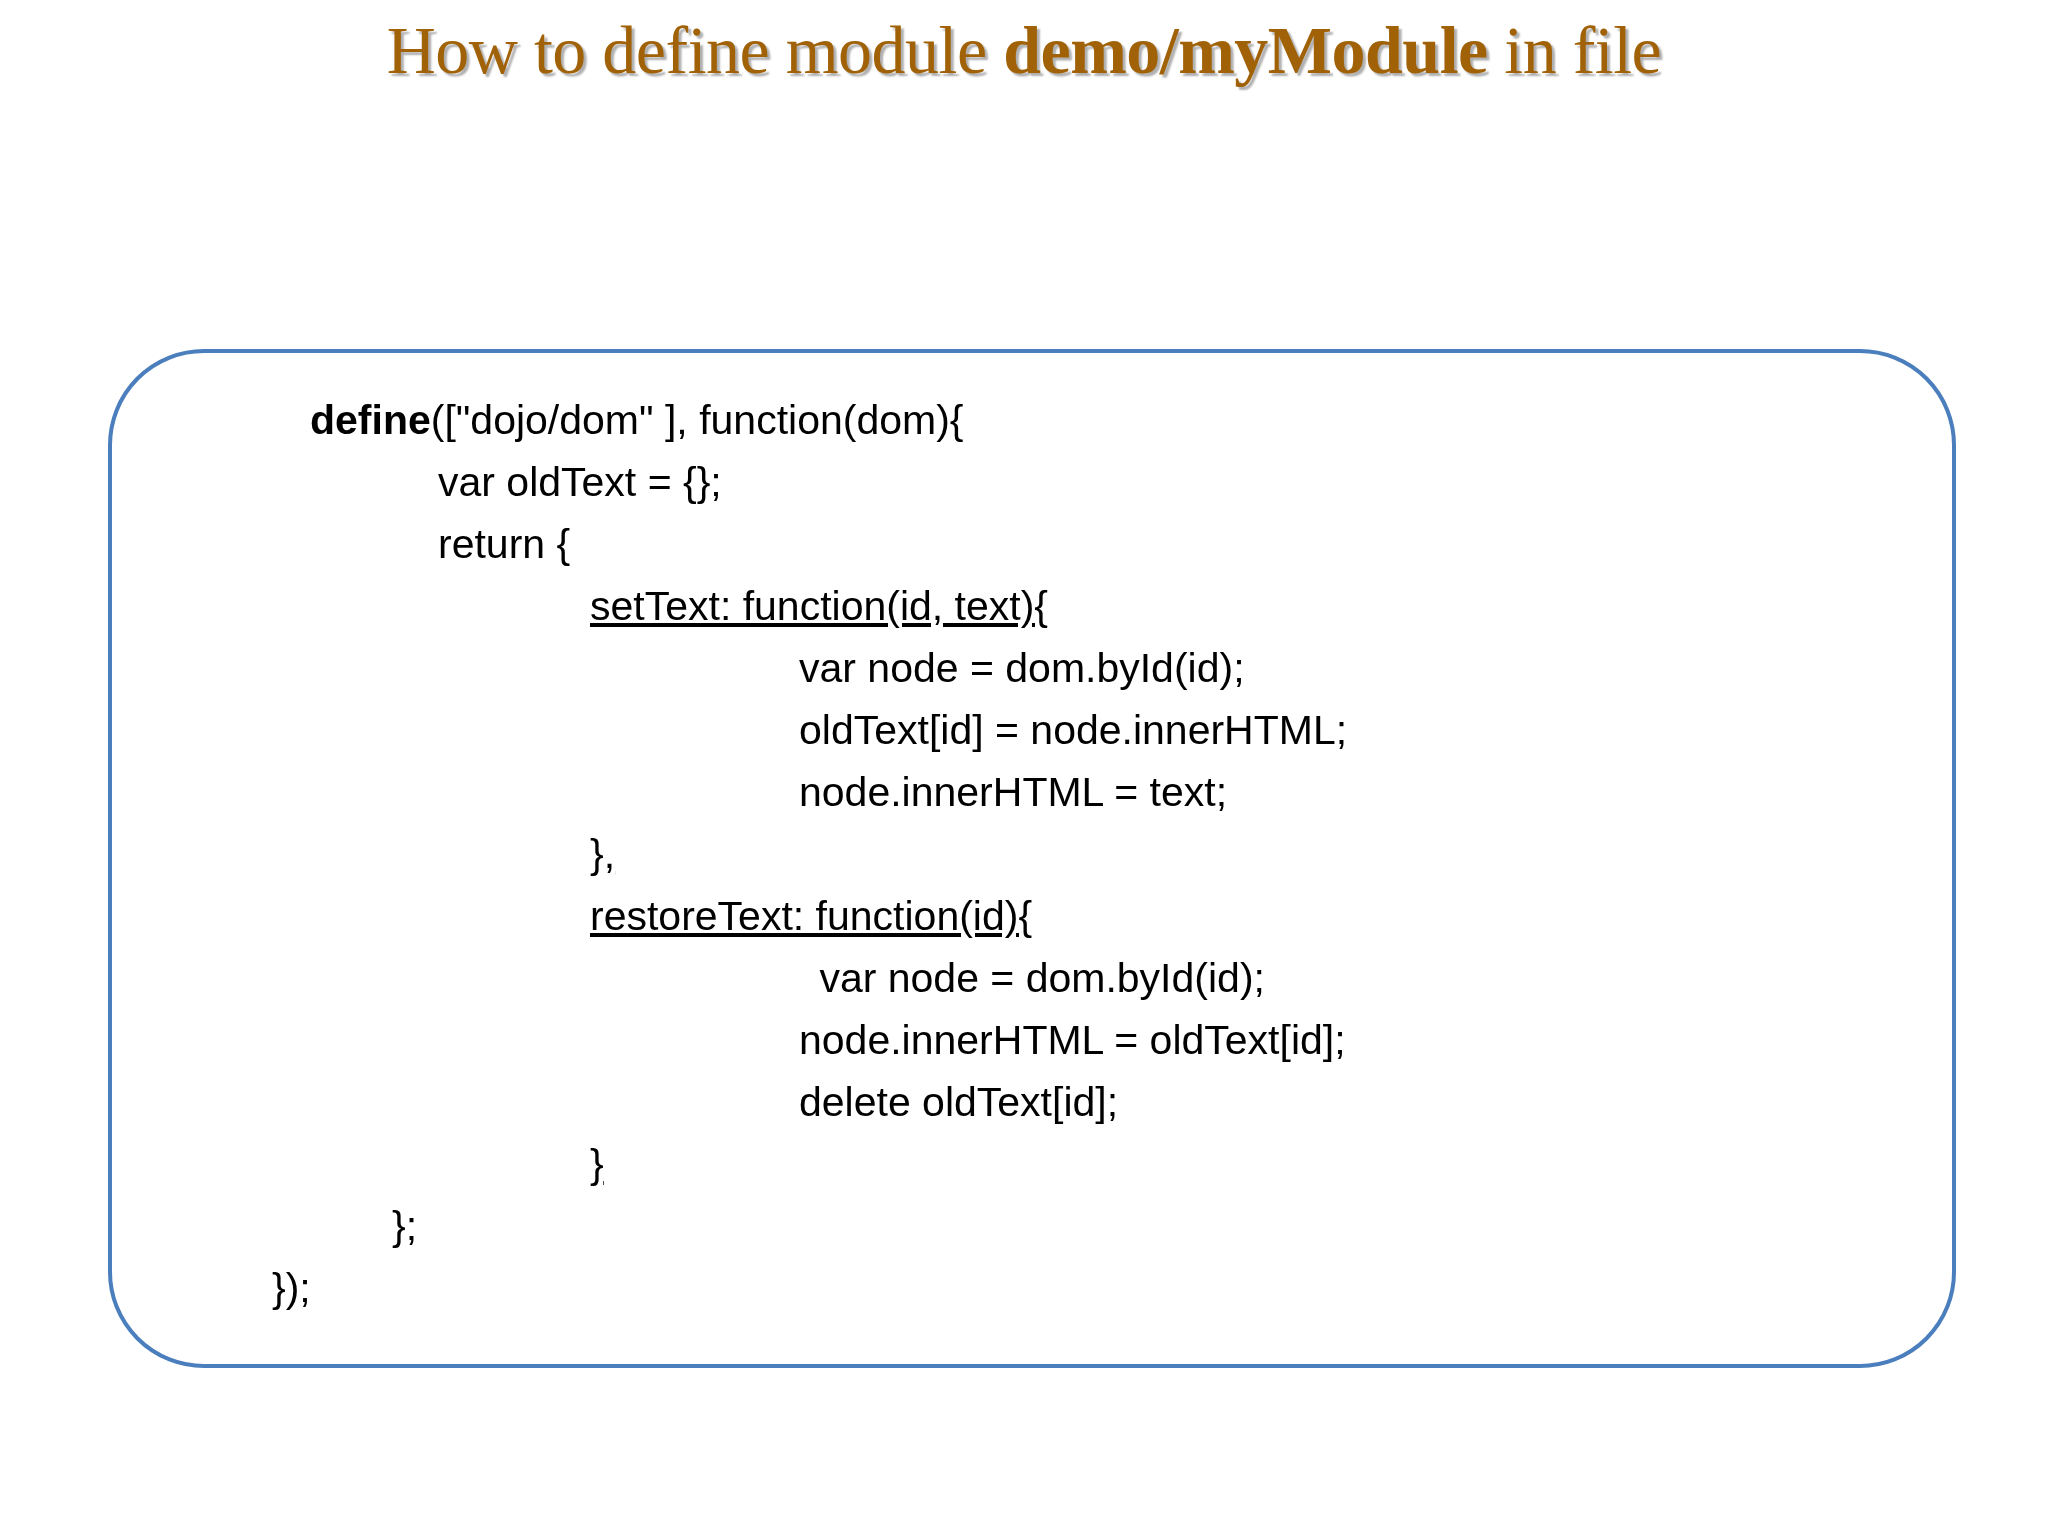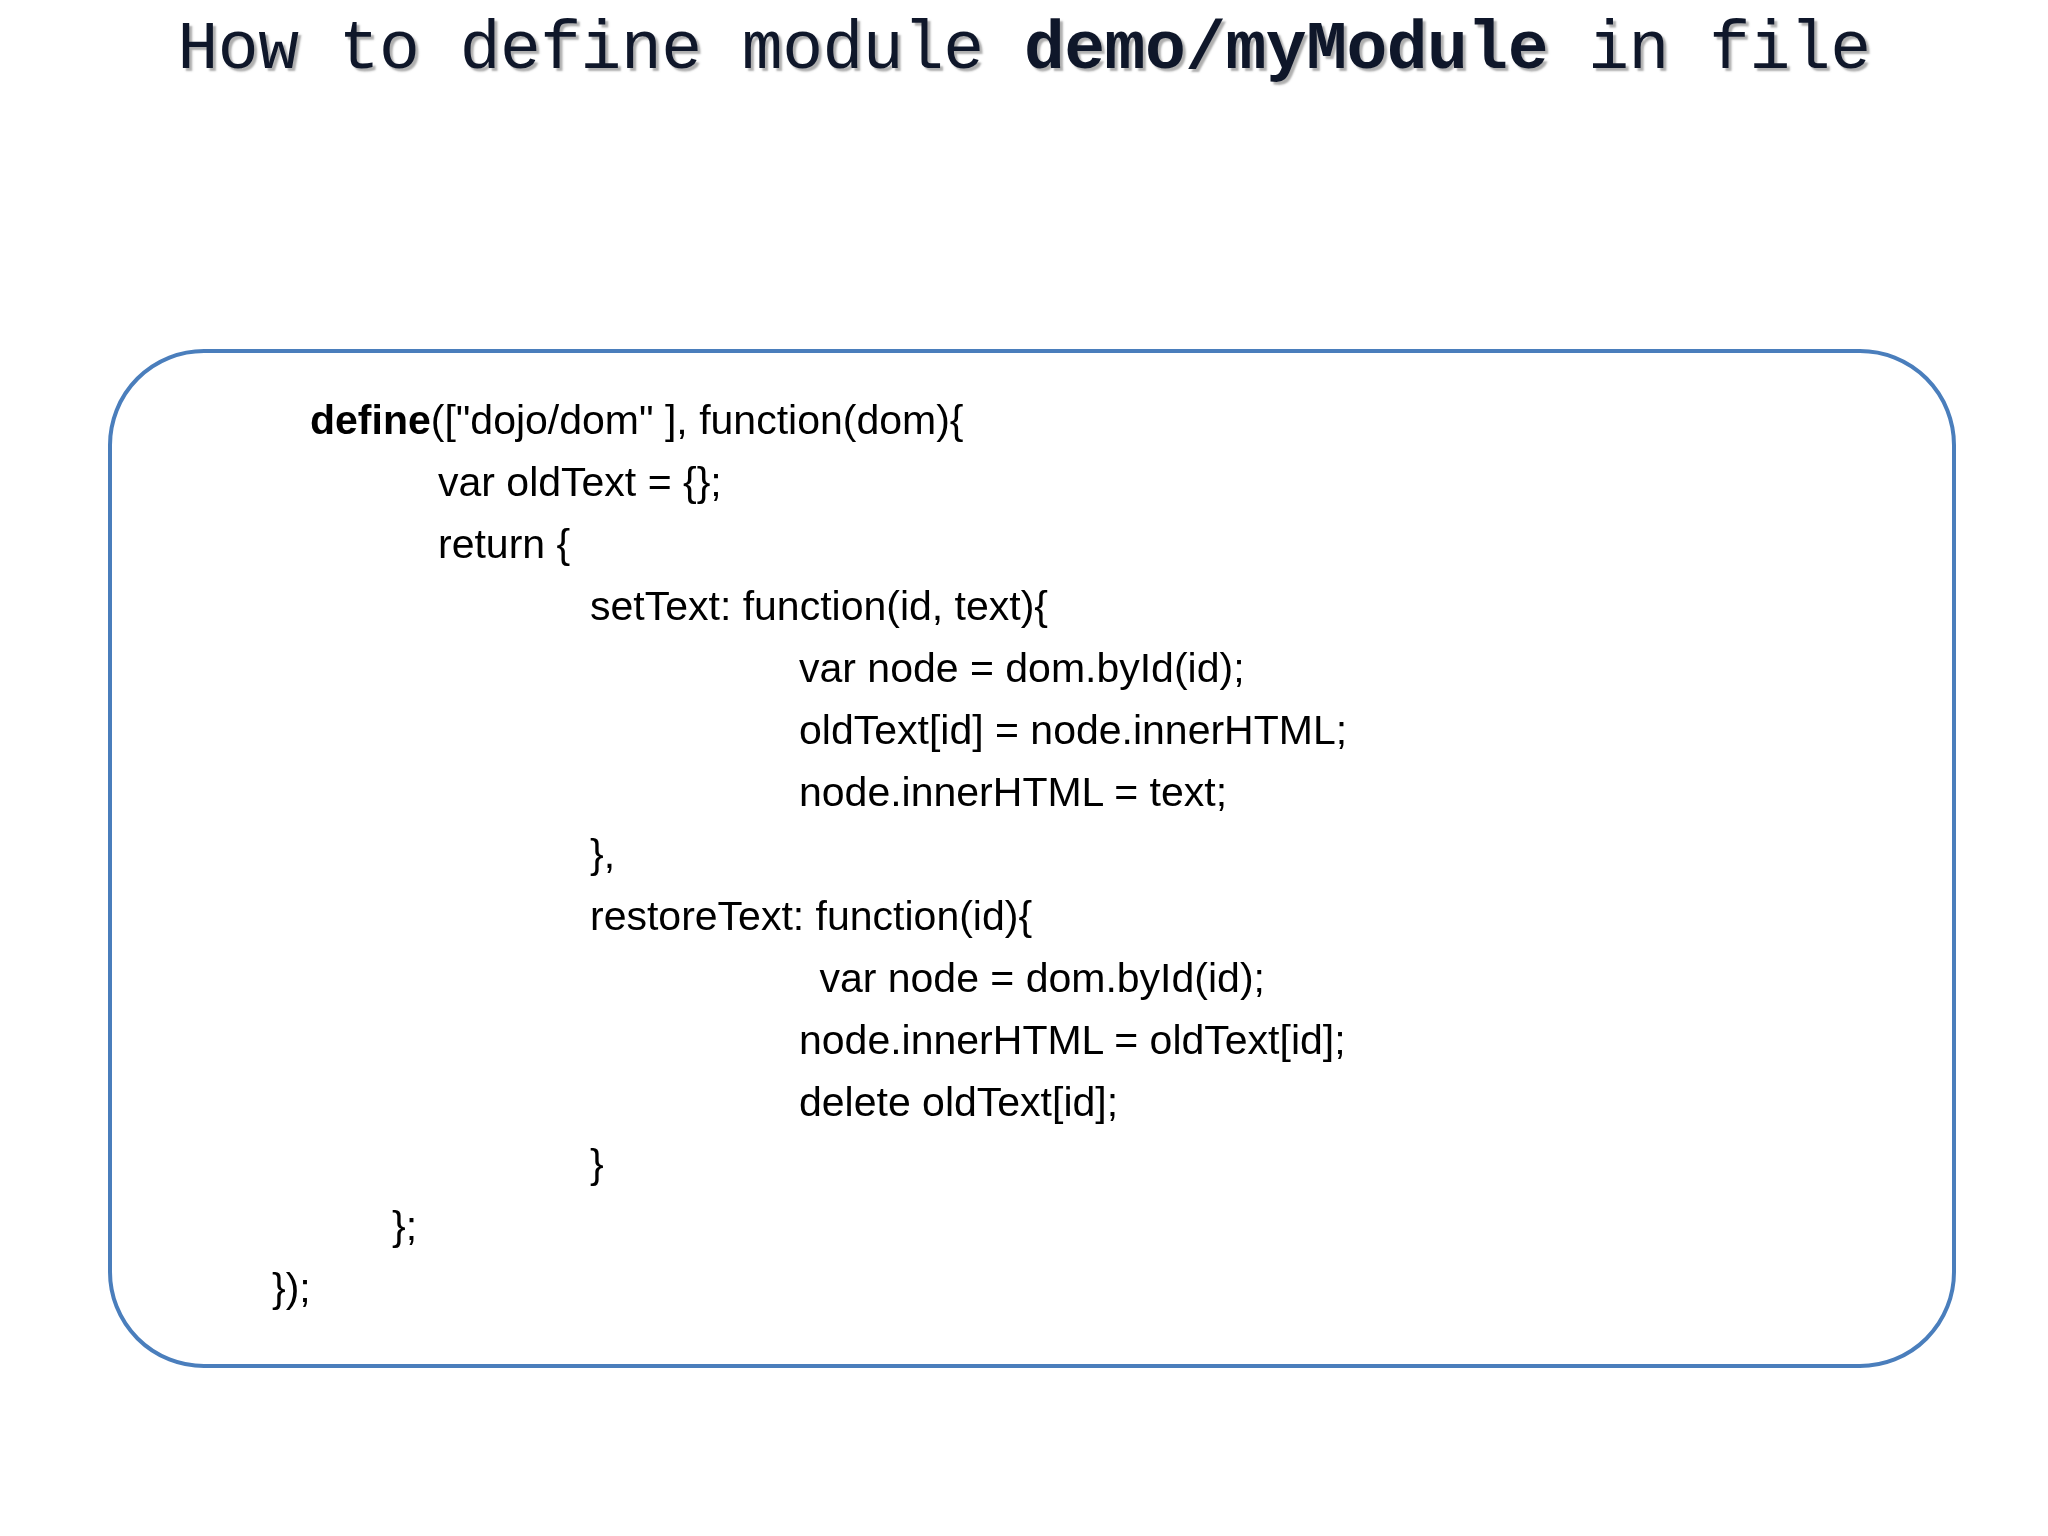--- a/index.html
+++ b/index.html
@@ -17,24 +17,24 @@
 
   
   #title-block {
     position: absolute;
     left: 96px;
     top: 10px;
     width: 1856px;
     text-align: center;
   }
   .title-line {
-    font-family: Liberation Mono, monospace;
+    font-family: Liberation Serif, serif;
     font-size: 68px;
     line-height: 1.18;
-    color: #0f172a;
+    color: #a16207;
     letter-spacing: -0.5px;
     text-shadow: 3px 3px 2px rgba(110,110,110,0.55);
     white-space: nowrap;
   }
   .title-line .b { font-weight: bold; }
   .title-line .n { font-weight: normal; }
 
   
   #code-card {
     position: absolute;
@@ -61,21 +61,21 @@
   .code-line {
     white-space: pre;
     height: 62px;
   }
   .code-line b { font-weight: bold; }
 
   
   .ind0 { padding-left: 0px; }
   .ind1 { padding-left: 38px; }
   .ind2 { padding-left: 166px; }
-  .ind3 { padding-left: 318px; }
+  .ind3 { padding-left: 318px; text-decoration: underline; }
   .ind4 { padding-left: 527px; }
   .ind4b { padding-left: 536px; }
   .ind2c { padding-left: 120px; }
 </style>
 </head>
 <body>
 
 <div id="slide-root">
 
   <div id="title-block">

